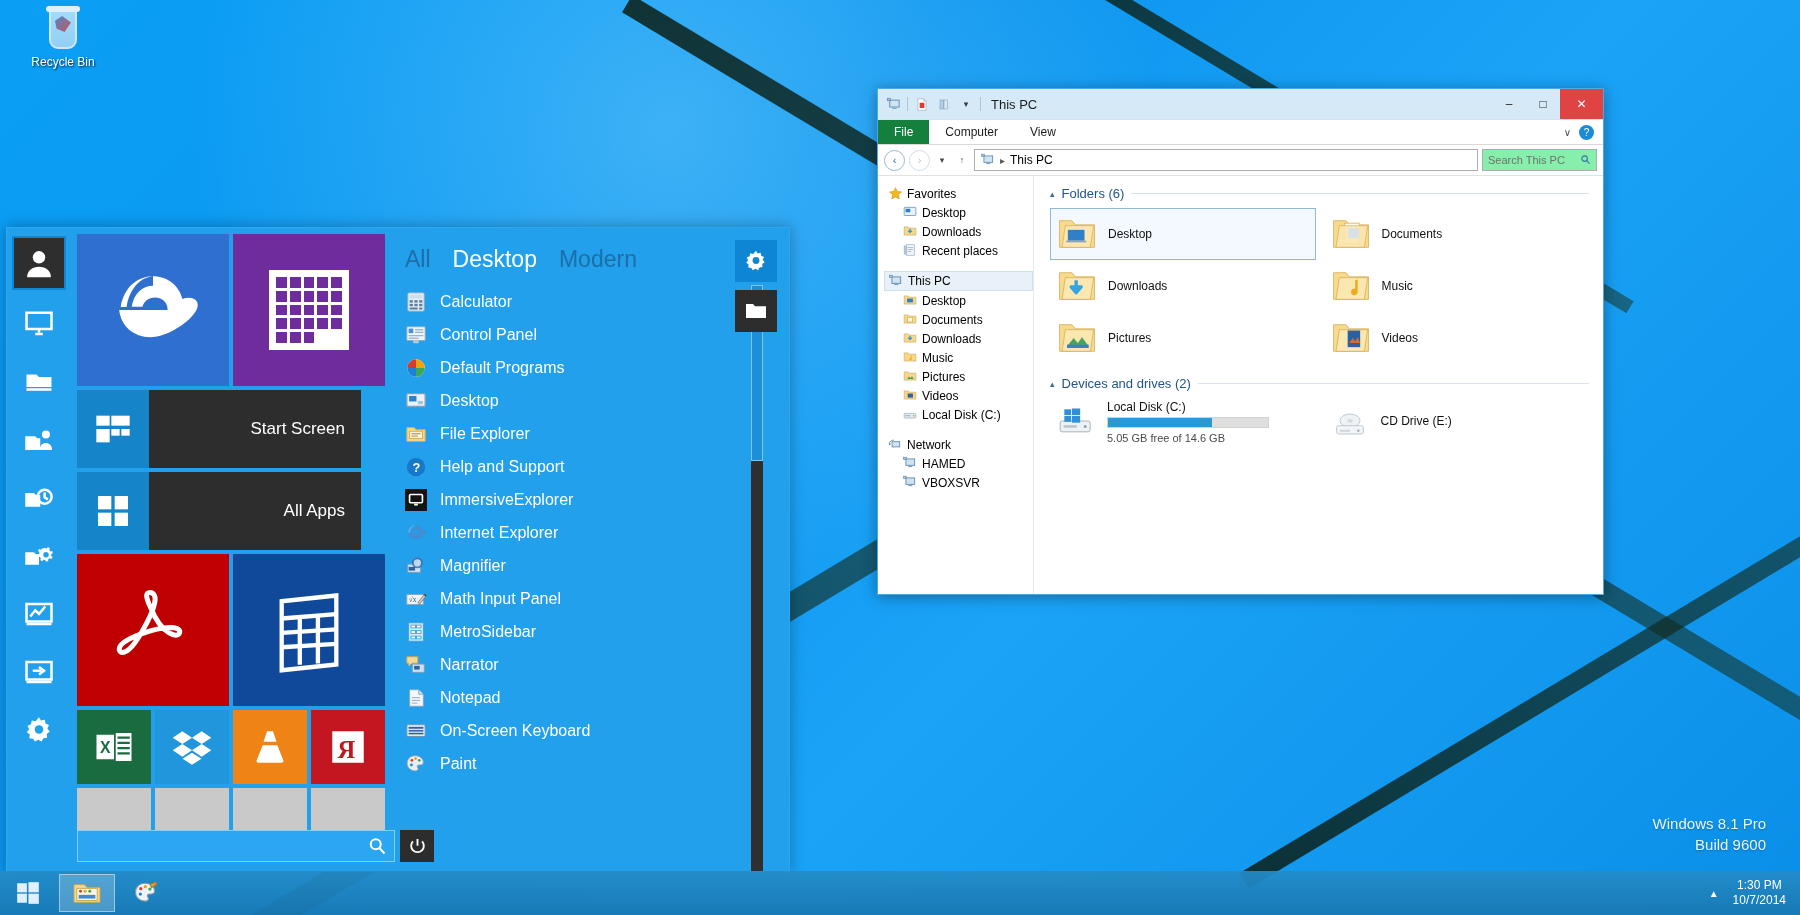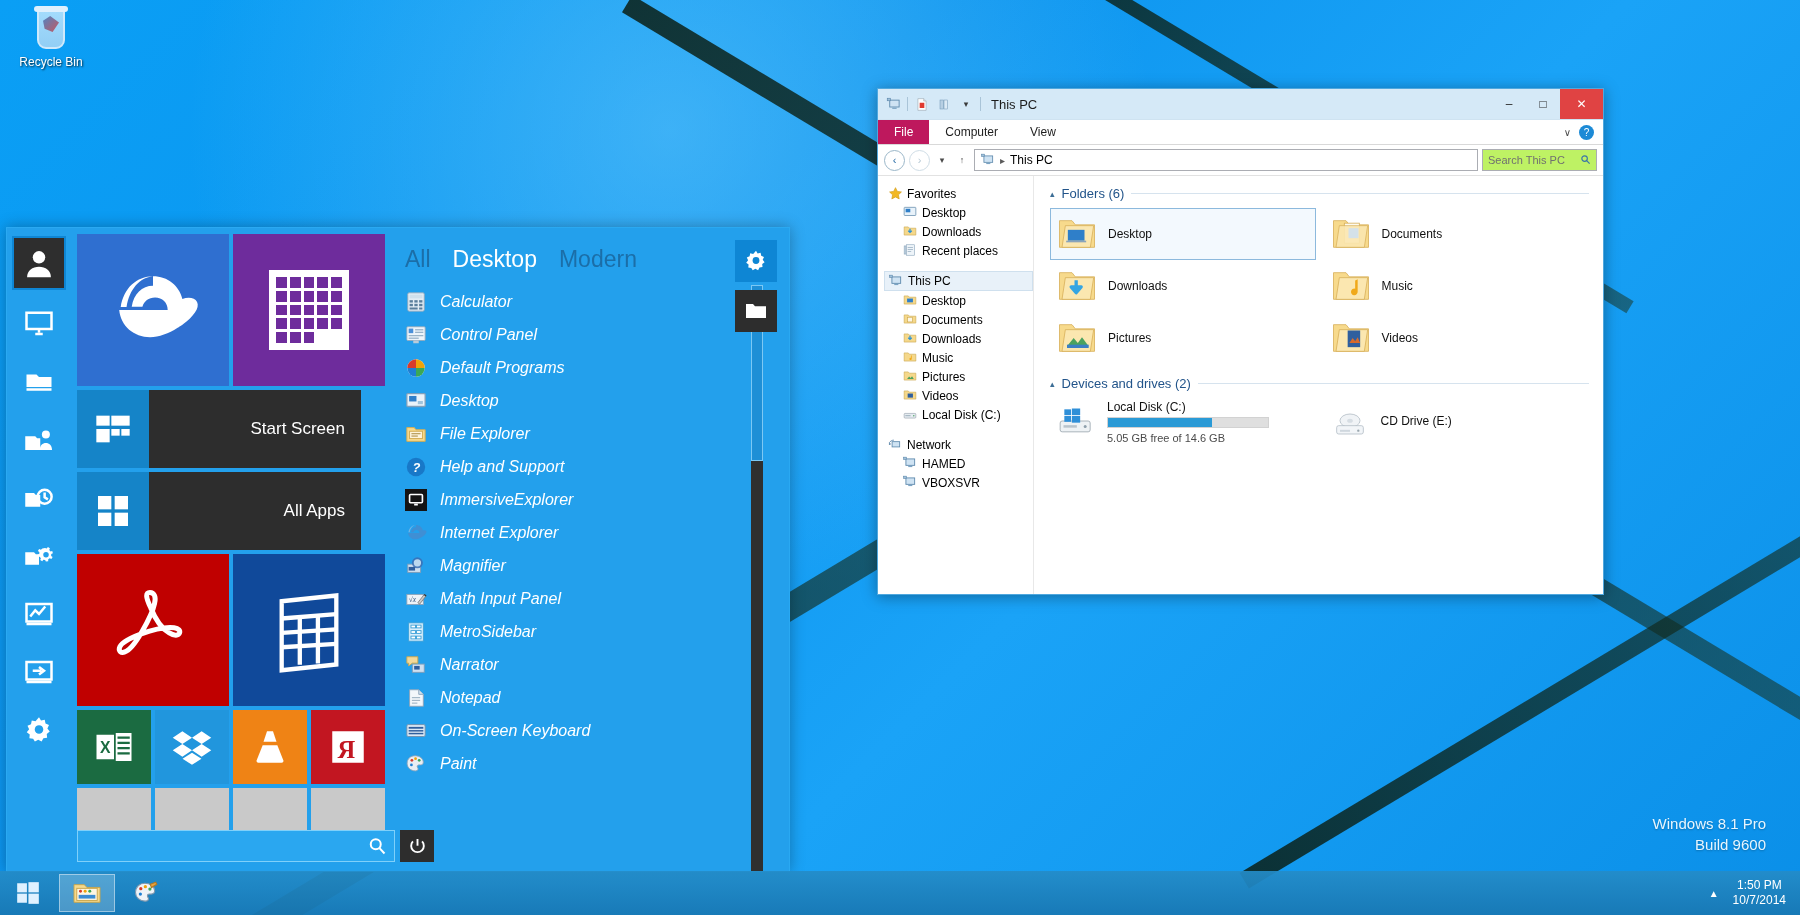--- a/index.html
+++ b/index.html
@@ -28,21 +28,21 @@
   .wall-streak.s4 { width: 700px;  height: 14px; left: 980px;  top: 120px; transform: rotate(31deg); }
   .wall-glow {
     position: absolute; width: 1100px; height: 1100px;
     left: 120px; top: -420px;
     background: radial-gradient(circle, rgba(120,210,255,.45) 0%, rgba(120,210,255,0) 62%);
     pointer-events: none;
   }
 
   
   #recycle-bin {
-    position: absolute; left: 8px; top: 6px; width: 86px;
+    position: absolute; left: 20px; top: 6px; width: 86px;
     text-align: center; cursor: default;
   }
   #recycle-bin .rb-glyph {
     width: 46px; height: 46px; margin: 0 auto 3px;
     position: relative;
   }
   #recycle-bin .rb-body {
     position: absolute; left: 9px; top: 3px; width: 28px; height: 40px;
     background: linear-gradient(180deg, rgba(215,240,255,.75), rgba(170,215,245,.85));
     border: 2px solid #cfe9fb;
@@ -117,21 +117,21 @@
     display: flex; flex-direction: column; min-width: 0;
   }
   #apps-filters {
     display: flex; gap: 22px; padding: 6px 0 12px 14px; align-items: baseline;
   }
   #apps-filters .filter {
     color: #1b6ea8; font-size: 23px; cursor: pointer;
   }
   #apps-filters .filter.active { color: #ffffff; }
   #apps-list {
-    flex: 1; overflow: hidden; position: relative; padding-left: 14px; font-style: italic;
+    flex: 1; overflow: hidden; position: relative; padding-left: 14px;
   }
   .app-item {
     display: flex; align-items: center; gap: 13px;
     height: 33px; cursor: pointer; padding-right: 8px;
   }
   .app-item .app-icon {
     width: 22px; height: 22px; flex: 0 0 22px; position: relative; border-radius: 2px;
   }
   .app-item .app-label {
     color: #ffffff; font-size: 16px; white-space: nowrap;
@@ -199,21 +199,21 @@
   }
   #ex-wincontrols .wc.close { background: #e04343; color: #fff; width: 43px; }
   #ex-ribbon {
     height: 25px; background: #ffffff; display: flex; align-items: stretch;
     border-bottom: 1px solid #d9d9d9; flex: 0 0 25px;
   }
   #ex-ribbon .rtab {
     padding: 0 16px; display: flex; align-items: center; font-size: 12px;
     cursor: pointer; color: #1d1d1d;
   }
-  #ex-ribbon .rtab.file { background: #be185d; color: #fff; font-weight: normal; }
+  #ex-ribbon .rtab.file { background: #15803d; color: #fff; font-weight: normal; }
   #ex-ribbon .rtools { margin-left: auto; display: flex; align-items: center; gap: 8px; padding-right: 9px; }
   #ex-ribbon .rtools .ch { color: #4a4a4a; font-size: 10px; cursor: pointer; }
   #ex-ribbon .rtools .help {
     width: 15px; height: 15px; border-radius: 50%; background: #1c8ad6; color: #fff;
     font-size: 10px; display:flex; align-items:center; justify-content:center; cursor:pointer;
   }
   #ex-addressbar {
     height: 30px; display: flex; align-items: center; gap: 4px;
     padding: 0 6px; background: #ffffff; flex: 0 0 30px;
   }
@@ -224,21 +224,21 @@
   }
   .nav-circle.disabled { color: #b5c8d4; border-color: #cfdde6; }
   .nav-mini { width: 16px; text-align: center; color: #4a4a4a; font-size: 9px; cursor: pointer; }
   #ex-path {
     flex: 1; height: 22px; border: 1px solid #abadb3; background: #fff;
     display: flex; align-items: center; gap: 5px; padding: 0 6px; font-size: 12px;
   }
   #ex-path .pc-icon { width: 14px; height: 14px; }
   #ex-path .crumb-sep { color: #5a5a5a; font-size: 10px; }
   #ex-search {
-    flex: 0 0 115px; height: 22px; border: 1px solid #abadb3; background: #bef264;
+    flex: 0 0 115px; height: 22px; border: 1px solid #abadb3; background: #86efac;
     display: flex; align-items: center; padding: 0 5px; font-size: 11px; color: #707070;
   }
   #ex-search .s-ico { margin-left: auto; color: #3a76a8; font-size: 11px; }
   #ex-body { flex: 1; display: flex; min-height: 0; border-top: 1px solid #e2e2e2; }
   #ex-nav {
     flex: 0 0 156px; background: #ffffff; padding: 8px 0 0 6px;
     overflow: hidden; border-right: 1px solid #e8e8e8; font-size: 12px;
   }
   .nav-group { margin-bottom: 11px; }
   .nav-row {
@@ -1117,19 +1117,19 @@
         <circle cx="7.2" cy="8" r="1.5" fill="#d83b2b"></circle>
           <circle cx="11.4" cy="6.2" r="1.5" fill="#f0a30a"></circle>
           <circle cx="15.6" cy="8.4" r="1.5" fill="#3aa856"></circle>
           <circle cx="6.8" cy="13" r="1.5" fill="#1e7fd4"></circle>
         <path d="M16 4l5-2 1 2-5 3z" fill="#e8a33d" stroke="#b07a24"></path>
       </svg>
     </div>
     <div id="tray">
       <div class="tray-arrow">▲</div>
       <div class="clock">
-        <div>1:50 PM</div>
+        <div>1:30 PM</div>
         <div>10/7/2014</div>
       </div>
     </div>
   </div>
 
 </div>
 
 </body></html>

